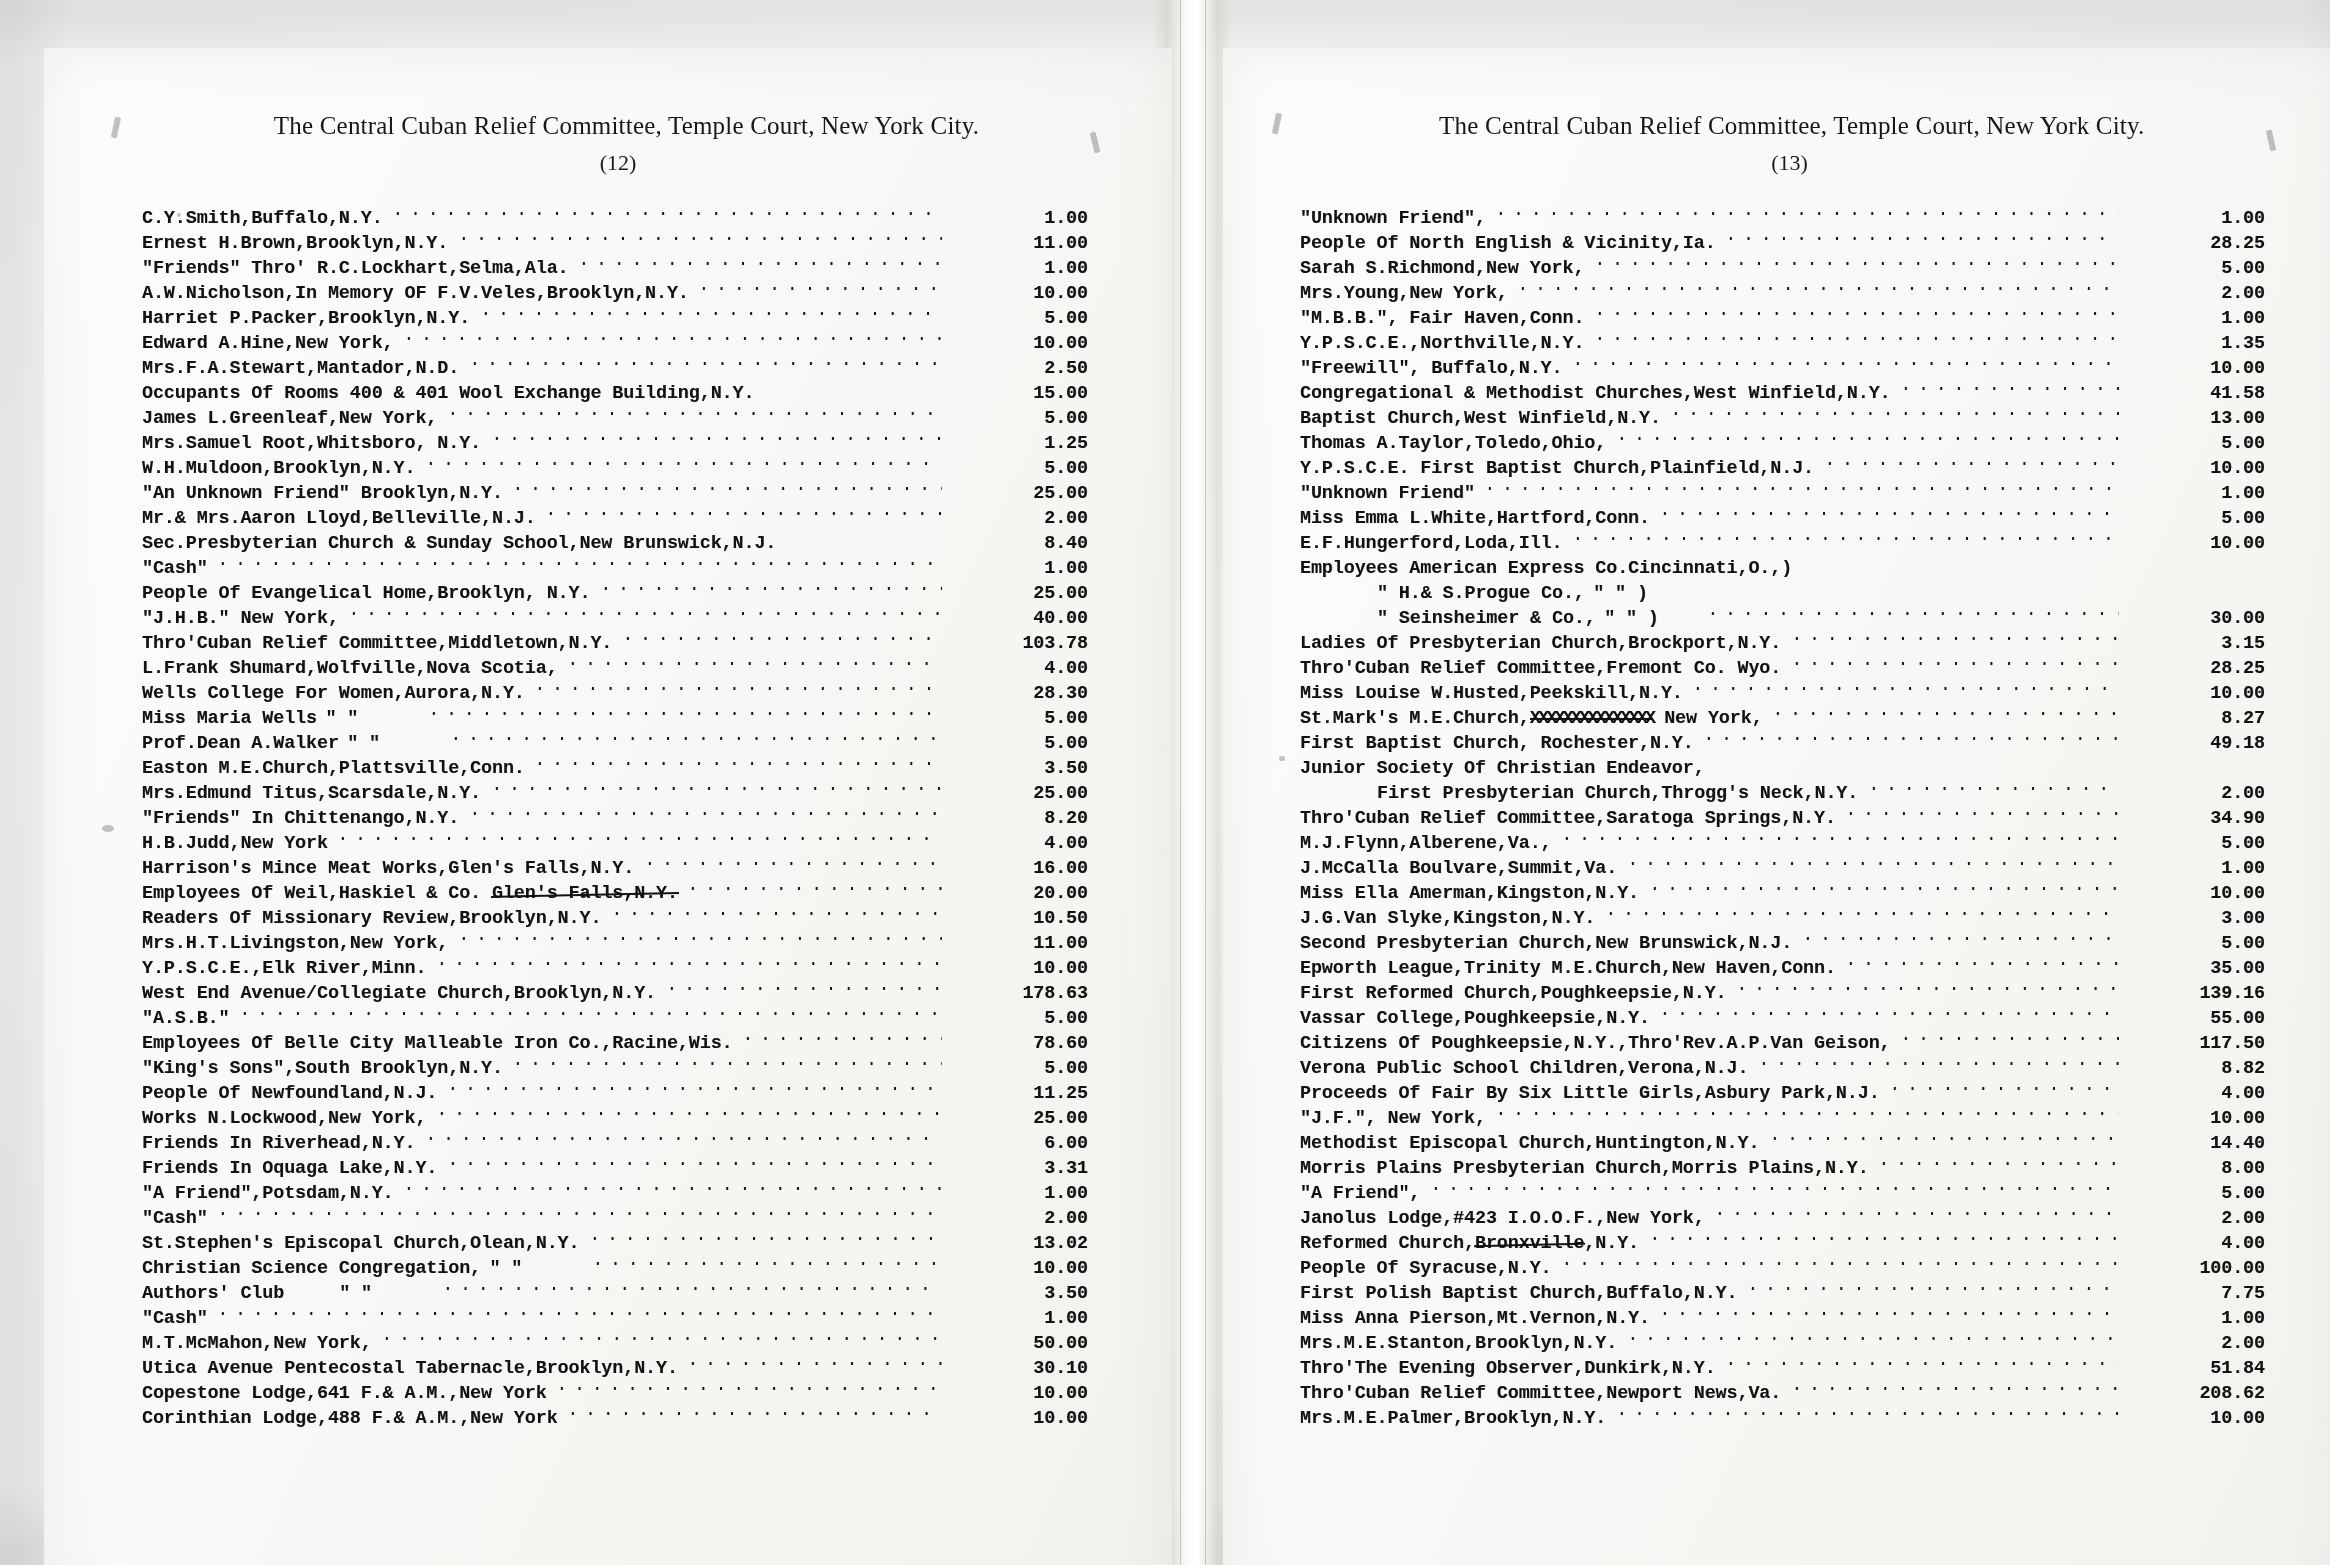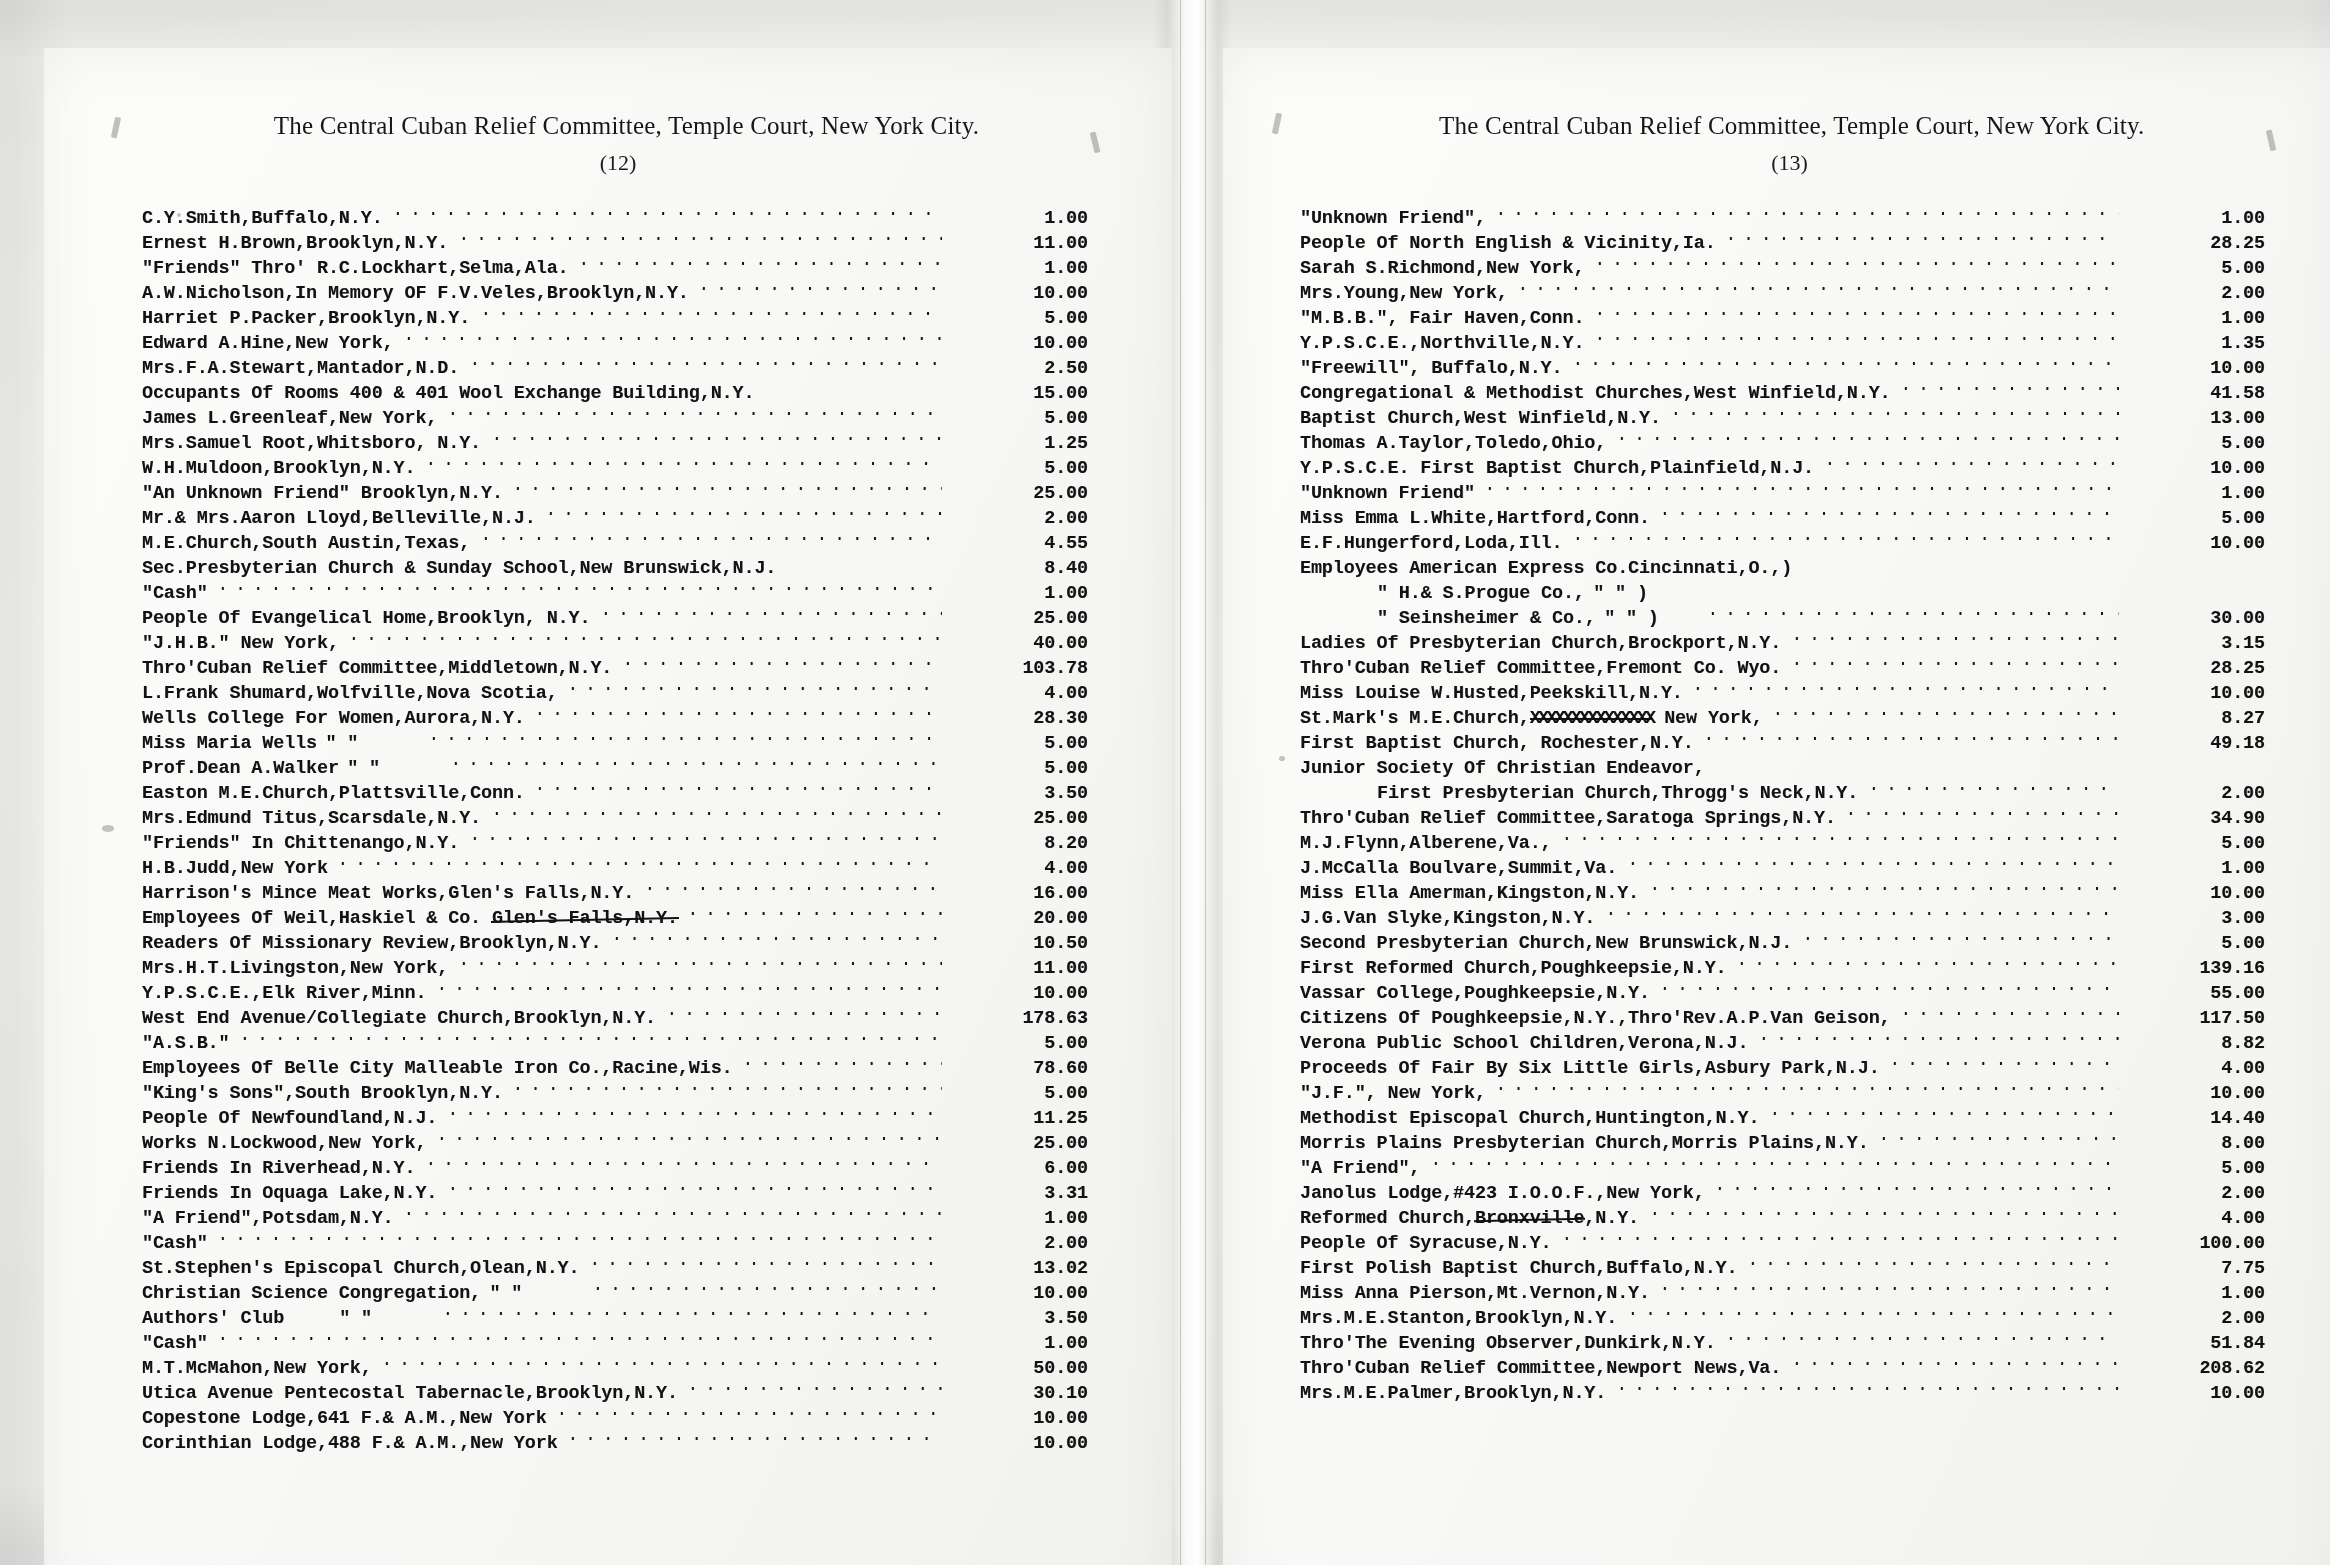--- a/index.html
+++ b/index.html
@@ -310,27 +310,20 @@
           <span class="amount">25.00</span>
         </div>
         <div class="row">
           <span class="label">Mr.&amp; Mrs.Aaron Lloyd,Belleville,N.J.</span>
           <span class="leader">
             <i></i>
           </span>
           <span class="amount">2.00</span>
         </div>
         <div class="row">
-          <span class="label">M.E.Church,South Austin,Texas,</span>
-          <span class="leader">
-            <i></i>
-          </span>
-          <span class="amount">4.55</span>
-        </div>
-        <div class="row">
           <span class="label">Sec.Presbyterian Church &amp; Sunday School,New Brunswick,N.J.</span>
           <span class="leader none"></span>
           <span class="amount">8.40</span>
         </div>
         <div class="row">
           <span class="label">"Cash"</span>
           <span class="leader">
             <i></i>
           </span>
           <span class="amount">1.00</span>
@@ -786,20 +779,27 @@
           <span class="amount">3.00</span>
         </div>
         <div class="row">
           <span class="label">Second Presbyterian Church,New Brunswick,N.J.</span>
           <span class="leader">
             <i></i>
           </span>
           <span class="amount">5.00</span>
         </div>
         <div class="row">
+          <span class="label">Epworth League,Trinity M.E.Church,New Haven,Conn.</span>
+          <span class="leader">
+            <i></i>
+          </span>
+          <span class="amount">35.00</span>
+        </div>
+        <div class="row">
           <span class="label">First Reformed Church,Poughkeepsie,N.Y.</span>
           <span class="leader">
             <i></i>
           </span>
           <span class="amount">139.16</span>
         </div>
         <div class="row">
           <span class="label">Vassar College,Poughkeepsie,N.Y.</span>
           <span class="leader">
             <i></i>

